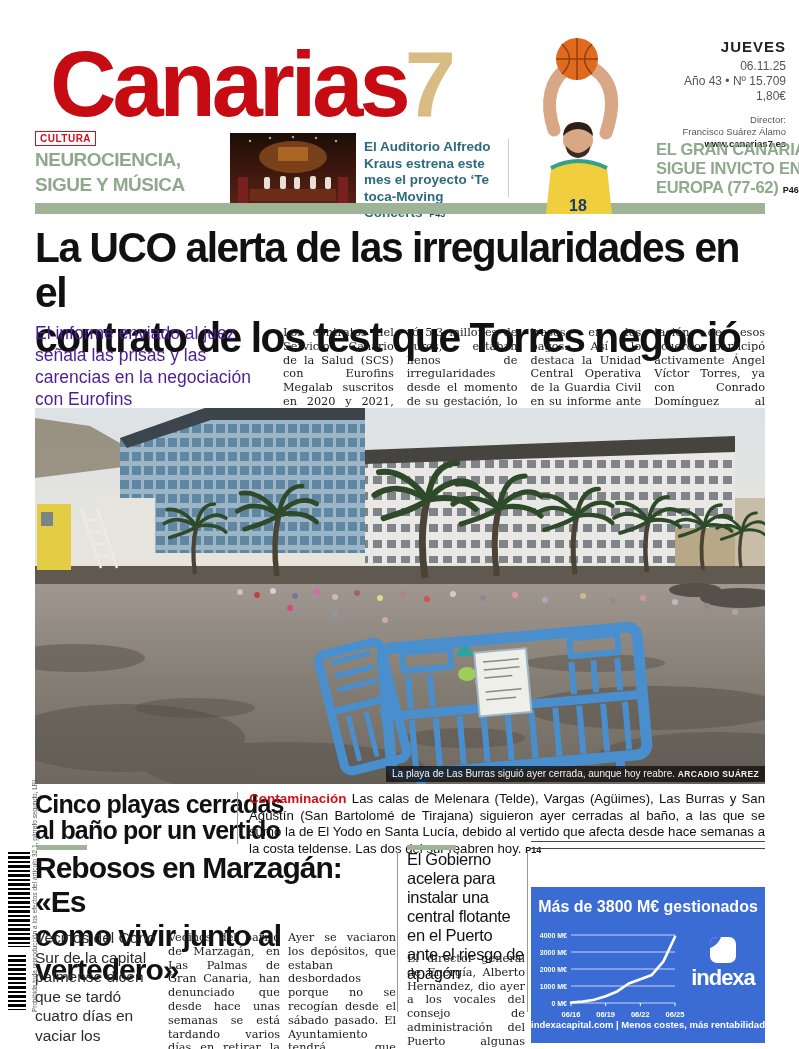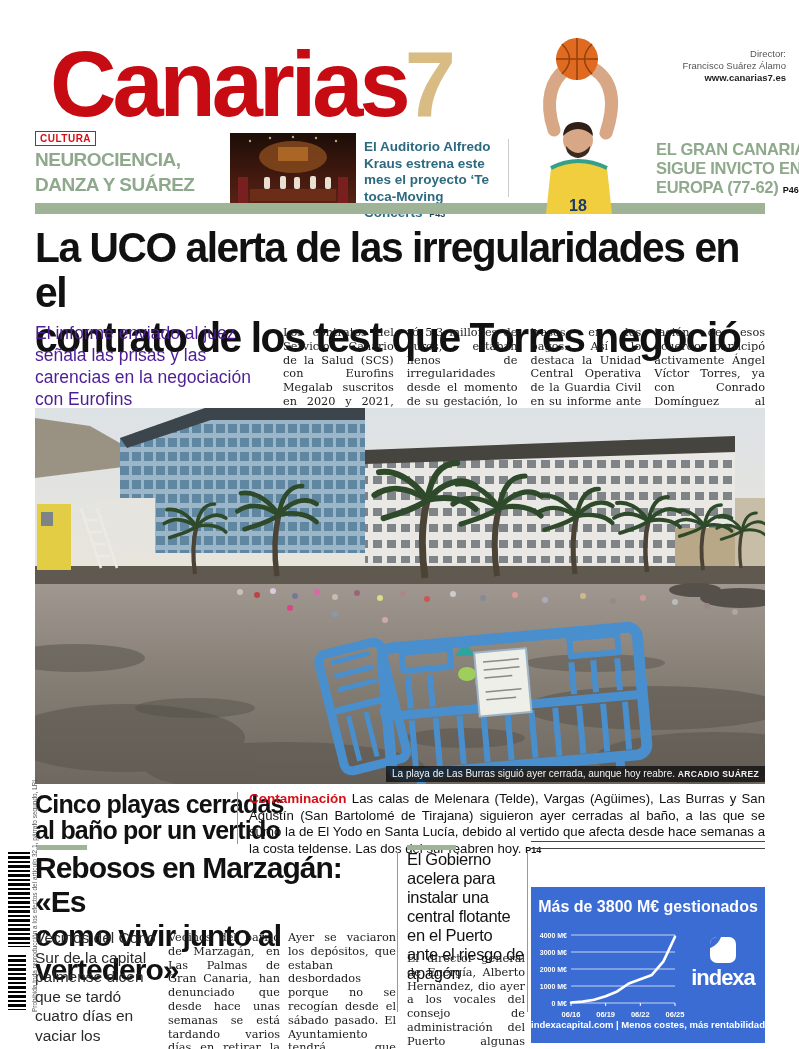--- a/index.html
+++ b/index.html
@@ -96,31 +96,37 @@
     <path d="M38,31 H80 M59,10 V52 M44,16 Q59,31 44,46 M74,16 Q59,31 74,46" stroke="#93400f" stroke-width="1.5" fill="none"></path>
     <circle cx="60" cy="112" r="15" fill="#d8a886"></circle>
     <path d="M45,108 Q46,94 60,94 Q74,94 75,108 Q68,101 60,101 Q52,101 45,108Z" fill="#2e2018"></path>
     <path d="M48,118 Q60,132 72,118 Q72,128 60,130 Q48,128 48,118Z" fill="#3a2a20"></path>
     <path d="M28,186 L33,140 Q60,126 89,140 L94,186 Z" fill="#f0ce3e"></path>
     <path d="M33,140 Q60,126 89,140" stroke="#35a089" stroke-width="4" fill="none"></path>
     <text x="60" y="183" font-size="16" font-weight="bold" fill="#1a3a6a" text-anchor="middle" font-family="Liberation Sans,sans-serif">18</text>
   </svg>
 
   <div class="dateblock">
+    <div class="day">JUEVES</div>
+    <div class="meta">
+      <span class="block">06.11.25</span>
+      <span class="block">Año 43 • Nº 15.709</span>
+      <span class="block">1,80€</span>
+    </div>
     <div class="dir">
       <span class="block">Director:</span>
       <span class="block">Francisco Suárez Álamo</span>
       <span class="block web">www.canarias7.es</span>
     </div>
   </div>
 
   <div class="kicker-box">CULTURA</div>
   <div class="culture-hl">
     <span class="block">NEUROCIENCIA,</span>
-    <span class="block">DANZA Y SUÁREZ</span>
+    <span class="block">SIGUE Y MÚSICA</span>
   </div>
 
   <svg class="theater" width="126" height="74" viewBox="0 0 126 74">
     <defs>
       <linearGradient id="thbg" x1="0" y1="0" x2="0" y2="1">
         <stop offset="0" stop-color="#1c0e08"></stop>
           <stop offset=".55" stop-color="#40180e"></stop>
           <stop offset="1" stop-color="#5a2416"></stop>
       </linearGradient>
     </defs>

